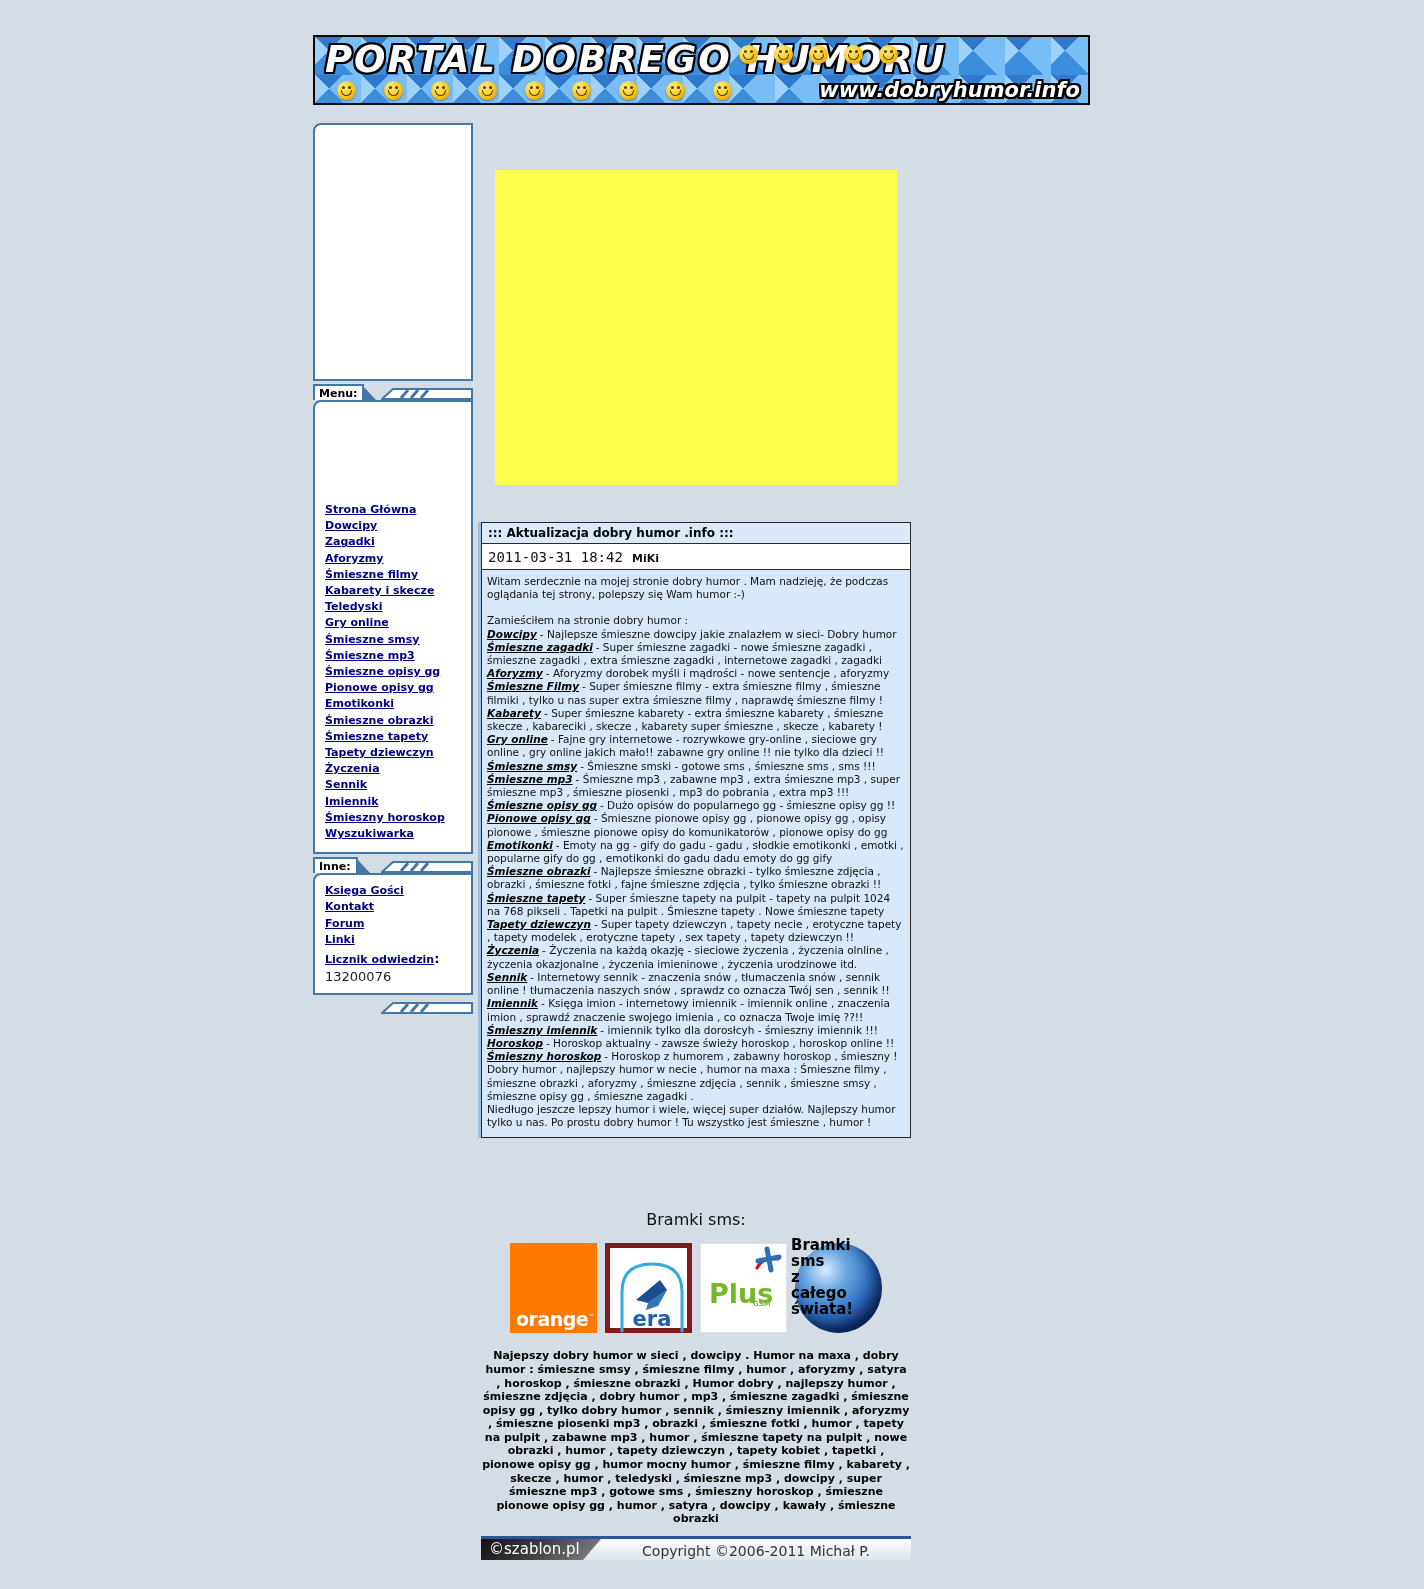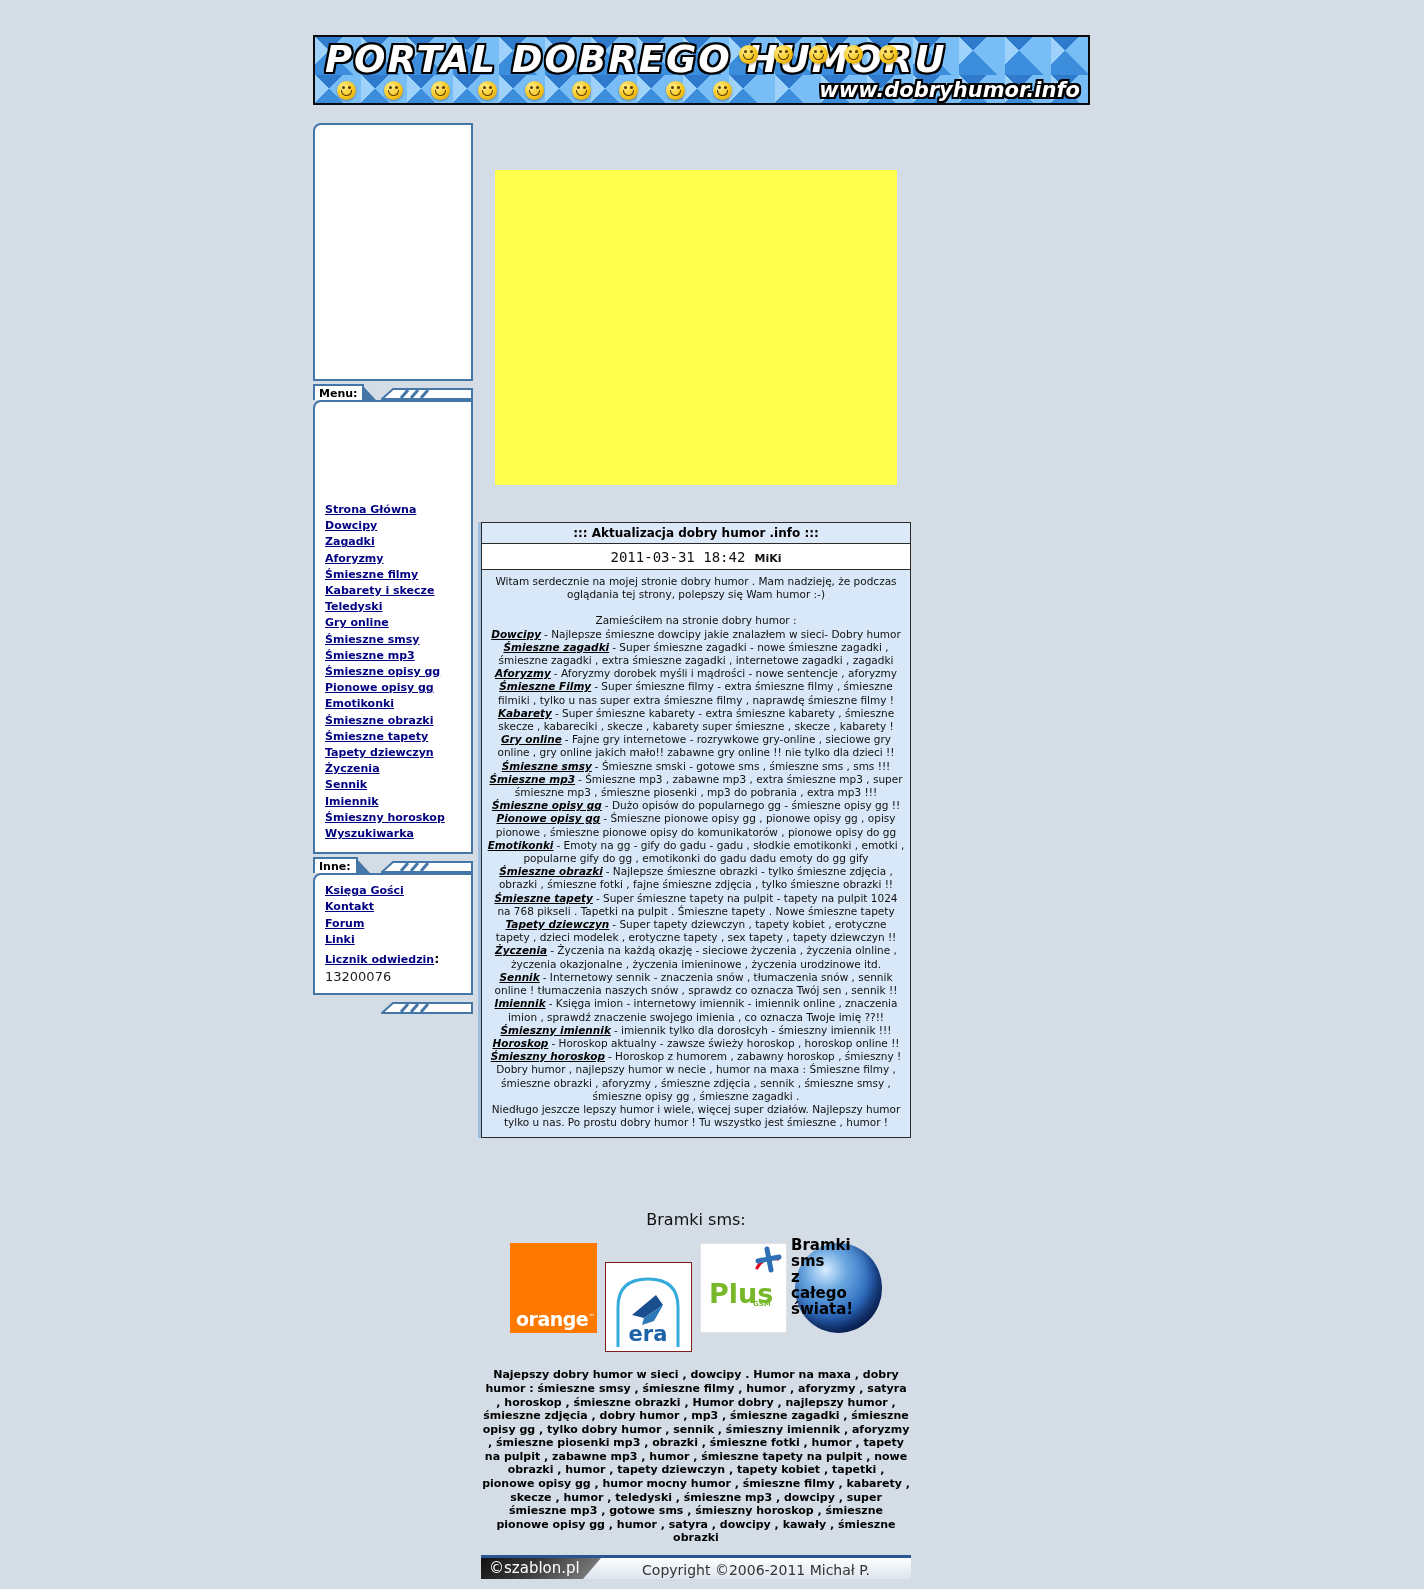--- a/index.html
+++ b/index.html
@@ -68,39 +68,39 @@
   .menu-link, .inne-link {
     display:block; color:#000080; font-weight:bold; font-size:11px;
     line-height:16.2px; text-decoration:underline; cursor:pointer;
     font-family:"DejaVu Sans", sans-serif; white-space:nowrap;
   }
   .inne-box { padding:8px 8px 8px 10px; }
   .counter-value { font-size:13px; color:#222; line-height:17px; }
 
   
   .ad-box { width:402px; height:315px; margin-left:14px; margin-top:47px; background:#ffff4d; }
-  .news-box { margin-top:37px; border:1px solid #2a2a2a; background:#d8e8f8; box-shadow:-3px 0 0 #9dbede;text-align:center; }
+  .news-box { margin-top:37px; border:1px solid #2a2a2a; background:#d8e8f8; box-shadow:-3px 0 0 #9dbede; }
   .news-header { background:#dce9f8; border-bottom:1px solid #2a2a2a; padding:3px 6px;
     font-size:12px; font-weight:bold; color:#000; }
   .news-date-row { background:#ffffff; border-bottom:1px solid #2a2a2a; padding:3px 6px; }
   .news-date { font-family:"DejaVu Sans Mono", monospace; font-size:14px; color:#111; }
   .news-author { font-size:11px; font-weight:bold; color:#111; margin-left:4px; }
   .news-body { padding:5px 5px 8px 5px; font-size:10.5px; line-height:13.2px; color:#101010; }
   .news-line { min-height:13px; }
   .news-section { }
   .sec-label { font-weight:bold; font-style:italic; text-decoration:underline; color:#000; cursor:pointer; margin-right:3px; }
 
   
   .sms-heading { margin-top:72px; text-align:center; font-size:16px; color:#101010; }
   .logos { display:flex; justify-content:center; gap:8px; margin-top:14px; align-items:flex-start; }
   .logo { width:87px; height:90px; position:relative; cursor:pointer; flex:none; }
   .logo-orange { background:#ff7900; }
   .orange-text { position:absolute; left:6px; bottom:3px; color:#fff; font-size:19px; font-weight:bold; letter-spacing:-0.5px; }
   .orange-tm { font-size:7px; vertical-align:super; font-weight:normal; }
-  .logo-era { background:#fff; border:1px solid #7f1d1d;margin-top:19px; }
+  .logo-era { background:#fff; border:5px solid #7f1d1d; }
   .logo-plus { background:#fff; border:1px solid #e2e2e2; }
   .plus-text { position:absolute; left:8px; top:34px; color:#76b82a; font-size:27px; font-weight:bold; font-family:"DejaVu Sans", sans-serif; }
   .plus-sub { position:absolute; left:52px; top:56px; color:#76b82a; font-size:7px; font-weight:bold; }
   .plus-icon { position:absolute; right:3px; top:2px; }
   .logo-globe { border-radius:50%;
     background:radial-gradient(circle at 35% 30%, #d8ecff 0%, #6aa7e0 25%, #2d6cc0 55%, #123c82 80%, #071f4a 100%);
     box-shadow:inset -6px -8px 14px rgba(0,0,30,.55); }
   .globe-text { position:absolute; left:-4px; top:-6px; width:95px; 
     font-size:15px; line-height:16px; font-weight:bold; color:#000; }
 
@@ -258,21 +258,21 @@
                 <div class="news-section"><span class="sec-label">Śmieszne opisy gg</span><span>- Dużo opisów do popularnego gg - śmieszne opisy gg !!</span></div>
 
                 <div class="news-section"><span class="sec-label">Pionowe opisy gg</span><span>- Śmieszne pionowe opisy gg , pionowe opisy gg , opisy pionowe , śmieszne pionowe opisy do komunikatorów , pionowe opisy do gg</span></div>
 
                 <div class="news-section"><span class="sec-label">Emotikonki</span><span>- Emoty na gg - gify do gadu - gadu , słodkie emotikonki , emotki , popularne gify do gg , emotikonki do gadu dadu  emoty do gg gify</span></div>
 
                 <div class="news-section"><span class="sec-label">Śmieszne obrazki</span><span>- Najlepsze śmieszne obrazki - tylko śmieszne zdjęcia , obrazki , śmieszne fotki , fajne śmieszne zdjęcia , tylko śmieszne obrazki !!</span></div>
 
                 <div class="news-section"><span class="sec-label">Śmieszne tapety</span><span>- Super śmieszne tapety na pulpit - tapety na pulpit 1024 na 768 pikseli . Tapetki na pulpit . Śmieszne tapety . Nowe śmieszne tapety</span></div>
 
-                <div class="news-section"><span class="sec-label">Tapety dziewczyn</span><span>- Super tapety dziewczyn , tapety kobiet , erotyczne tapety , dzieci modelek , erotyczne tapety , sex tapety , tapety dziewczyn !!</span></div>
+                <div class="news-section"><span class="sec-label">Tapety dziewczyn</span><span>- Super tapety dziewczyn , tapety necie , erotyczne tapety , tapety modelek , erotyczne tapety , sex tapety , tapety dziewczyn !!</span></div>
 
                 <div class="news-section"><span class="sec-label">Życzenia</span><span>- Życzenia na każdą okazję - sieciowe życzenia , życzenia olnline , życzenia okazjonalne , życzenia imieninowe , życzenia urodzinowe itd.</span></div>
 
                 <div class="news-section"><span class="sec-label">Sennik</span><span>- Internetowy sennik - znaczenia snów , tłumaczenia snów , sennik online ! tłumaczenia naszych snów , sprawdz co oznacza Twój sen , sennik !!</span></div>
 
                 <div class="news-section"><span class="sec-label">Imiennik</span><span>- Księga imion - internetowy imiennik - imiennik online , znaczenia imion , sprawdź znaczenie swojego imienia , co oznacza Twoje imię ??!!</span></div>
 
                 <div class="news-section"><span class="sec-label">Śmieszny imiennik</span><span>- imiennik tylko dla dorosłcyh - śmieszny imiennik !!!</span></div>
 
                 <div class="news-section"><span class="sec-label">Horoskop</span><span>- Horoskop aktualny - zawsze świeży horoskop , horoskop online !!</span></div>

